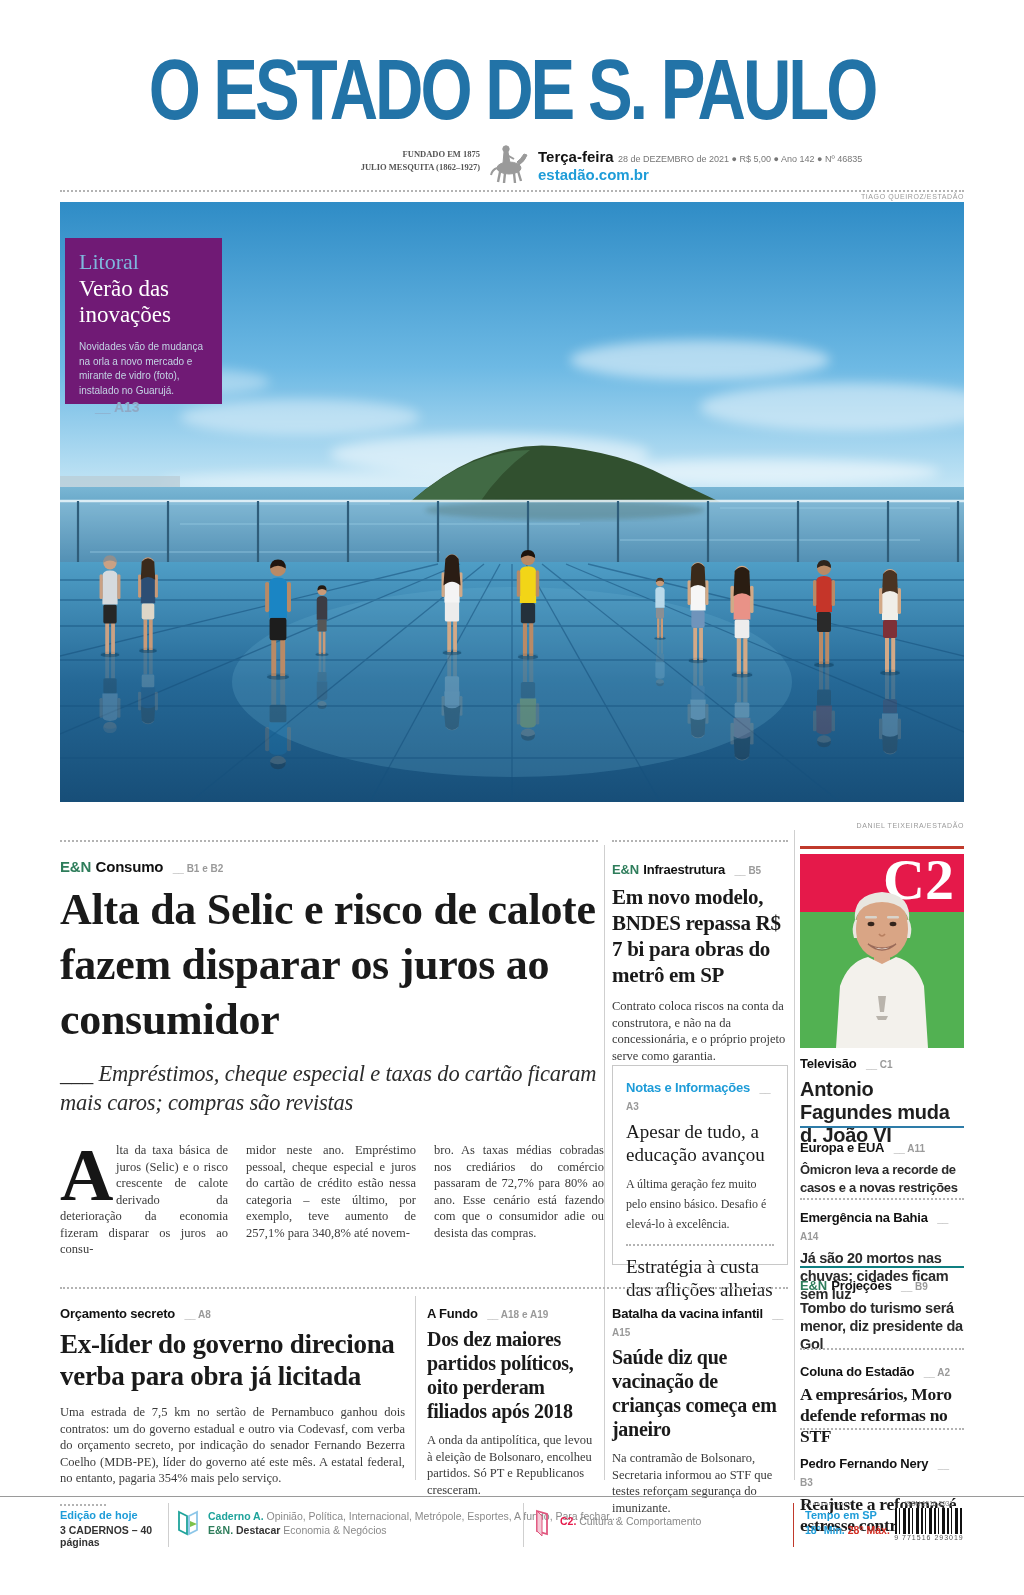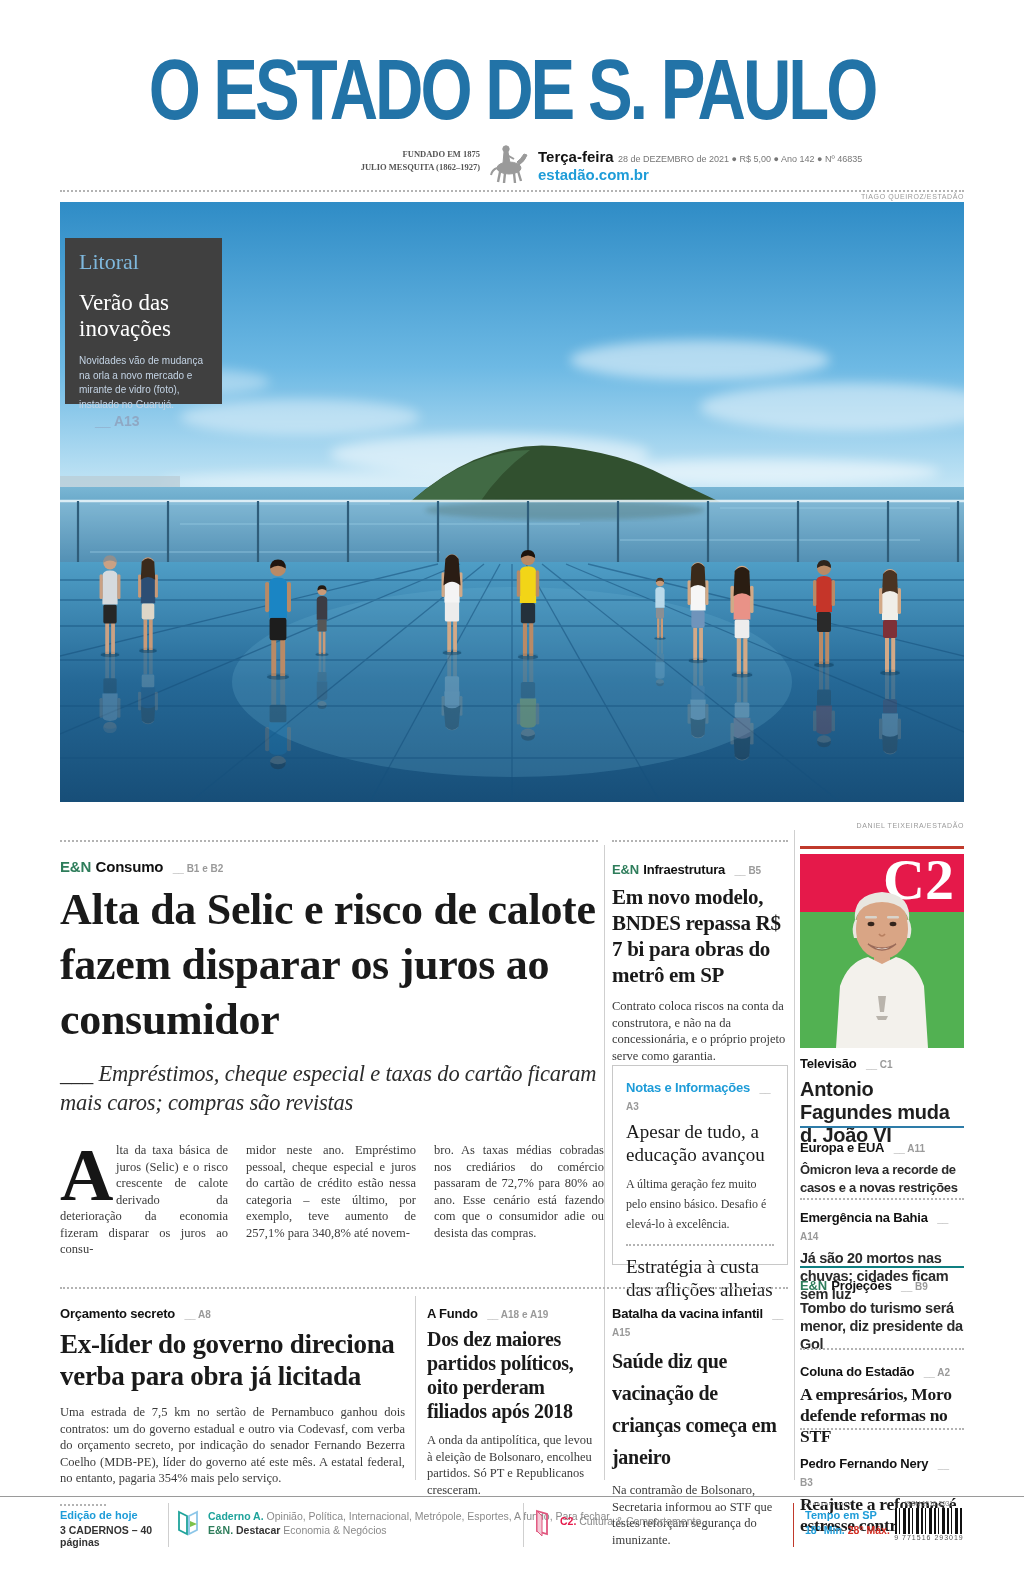--- a/index.html
+++ b/index.html
@@ -309,23 +309,23 @@
         <rect x="-11" y="-84" width="3.4" height="26" rx="1.6" fill="#d2a987"></rect>
             <rect x="7.6" y="-84" width="3.4" height="26" rx="1.6" fill="#d2a987"></rect>
         <circle cx="0" cy="-96" r="7" fill="#d2a987"></circle>
         <path d="M-7,-98 Q0,-106 7,-98 L8,-78 Q0,-84 -8,-78 Z" fill="#4a3423"></path>
       </g>
           <use href="#m11" transform="scale(1,-0.8)" opacity="0.2"></use>
         </g>
     </g>
   </svg>
 
-  <div class="abs" style="left:65px;top:238px;width:157px;height:166px;background:#404040;padding:12px 14px;box-sizing:border-box;">
+  <div class="abs" style="left:65px;top:238px;width:157px;height:166px;background:#701a75;padding:12px 14px;box-sizing:border-box;">
     <div class="serif" style="font-size:22px;color:#7fb8dd;line-height:24px;">Litoral</div>
-    <div class="serif" style="font-size:23px;color:#ffffff;line-height:26px;margin-top:16px;">Verão das inovações</div>
+    <div class="serif" style="font-size:23px;color:#ffffff;line-height:26px;margin-top:2px;">Verão das inovações</div>
     <div style="font-size:10px;color:#c3d3e4;line-height:14.5px;margin-top:12px;">Novidades vão de mudança na orla a novo mercado e mirante de vidro (foto), instalado no Guarujá.</div>
     <span style="font-size:14px;color:#8fa8c4;font-weight:bold;margin-left:16px;">__ A13</span>
   </div>
 
   <div class="abs dot" style="left:60px;top:840px;width:538px;"></div>
   <div class="abs dot" style="left:612px;top:840px;width:176px;"></div>
 
   <div class="abs vline" style="left:604px;top:845px;height:635px;"></div>
   <div class="abs vline" style="left:794px;top:830px;height:650px;"></div>
 
@@ -446,21 +446,21 @@
   <div class="abs" style="left:427px;top:1304px;width:171px;">
     <span class="kicker">A Fundo</span>
     <span class="pref">__ A18 e A19</span>
     <div class="hl" style="font-size:20px;line-height:24px;margin-top:5px;">Dos dez maiores partidos políticos, oito perderam filiados após 2018</div>
     <div class="body-txt" style="margin-top:9px;text-align:left;">A onda da antipolítica, que levou à eleição de Bolsonaro, encolheu partidos. Só PT e Republicanos cresceram.</div>
   </div>
 
   <div class="abs" style="left:612px;top:1304px;width:176px;">
     <span class="kicker">Batalha da vacina infantil</span>
     <span class="pref">__ A15</span>
-    <div class="hl" style="font-size:20px;line-height:32px;margin-top:5px;">Saúde diz que vacinação de crianças começa em janeiro</div>
+    <div class="hl" style="font-size:20px;line-height:24px;margin-top:5px;">Saúde diz que vacinação de crianças começa em janeiro</div>
     <div class="body-txt" style="margin-top:9px;text-align:left;">Na contramão de Bolsonaro, Secretaria informou ao STF que testes reforçam segurança do imunizante.</div>
   </div>
 
   <div class="abs" style="left:0;top:1496px;width:1024px;border-top:1px solid #9a9a9a;"></div>
 
   <div class="abs dot" style="left:60px;top:1504px;width:46px;border-top-width:2px;"></div>
   <div class="abs" style="left:60px;top:1509px;width:105px;">
     <div style="font-size:11px;font-weight:bold;color:#1e9cd8;">Edição de hoje</div>
     <div style="font-size:10.5px;font-weight:bold;color:#333;margin-top:3px;">3 CADERNOS – 40 páginas</div>
   </div>

